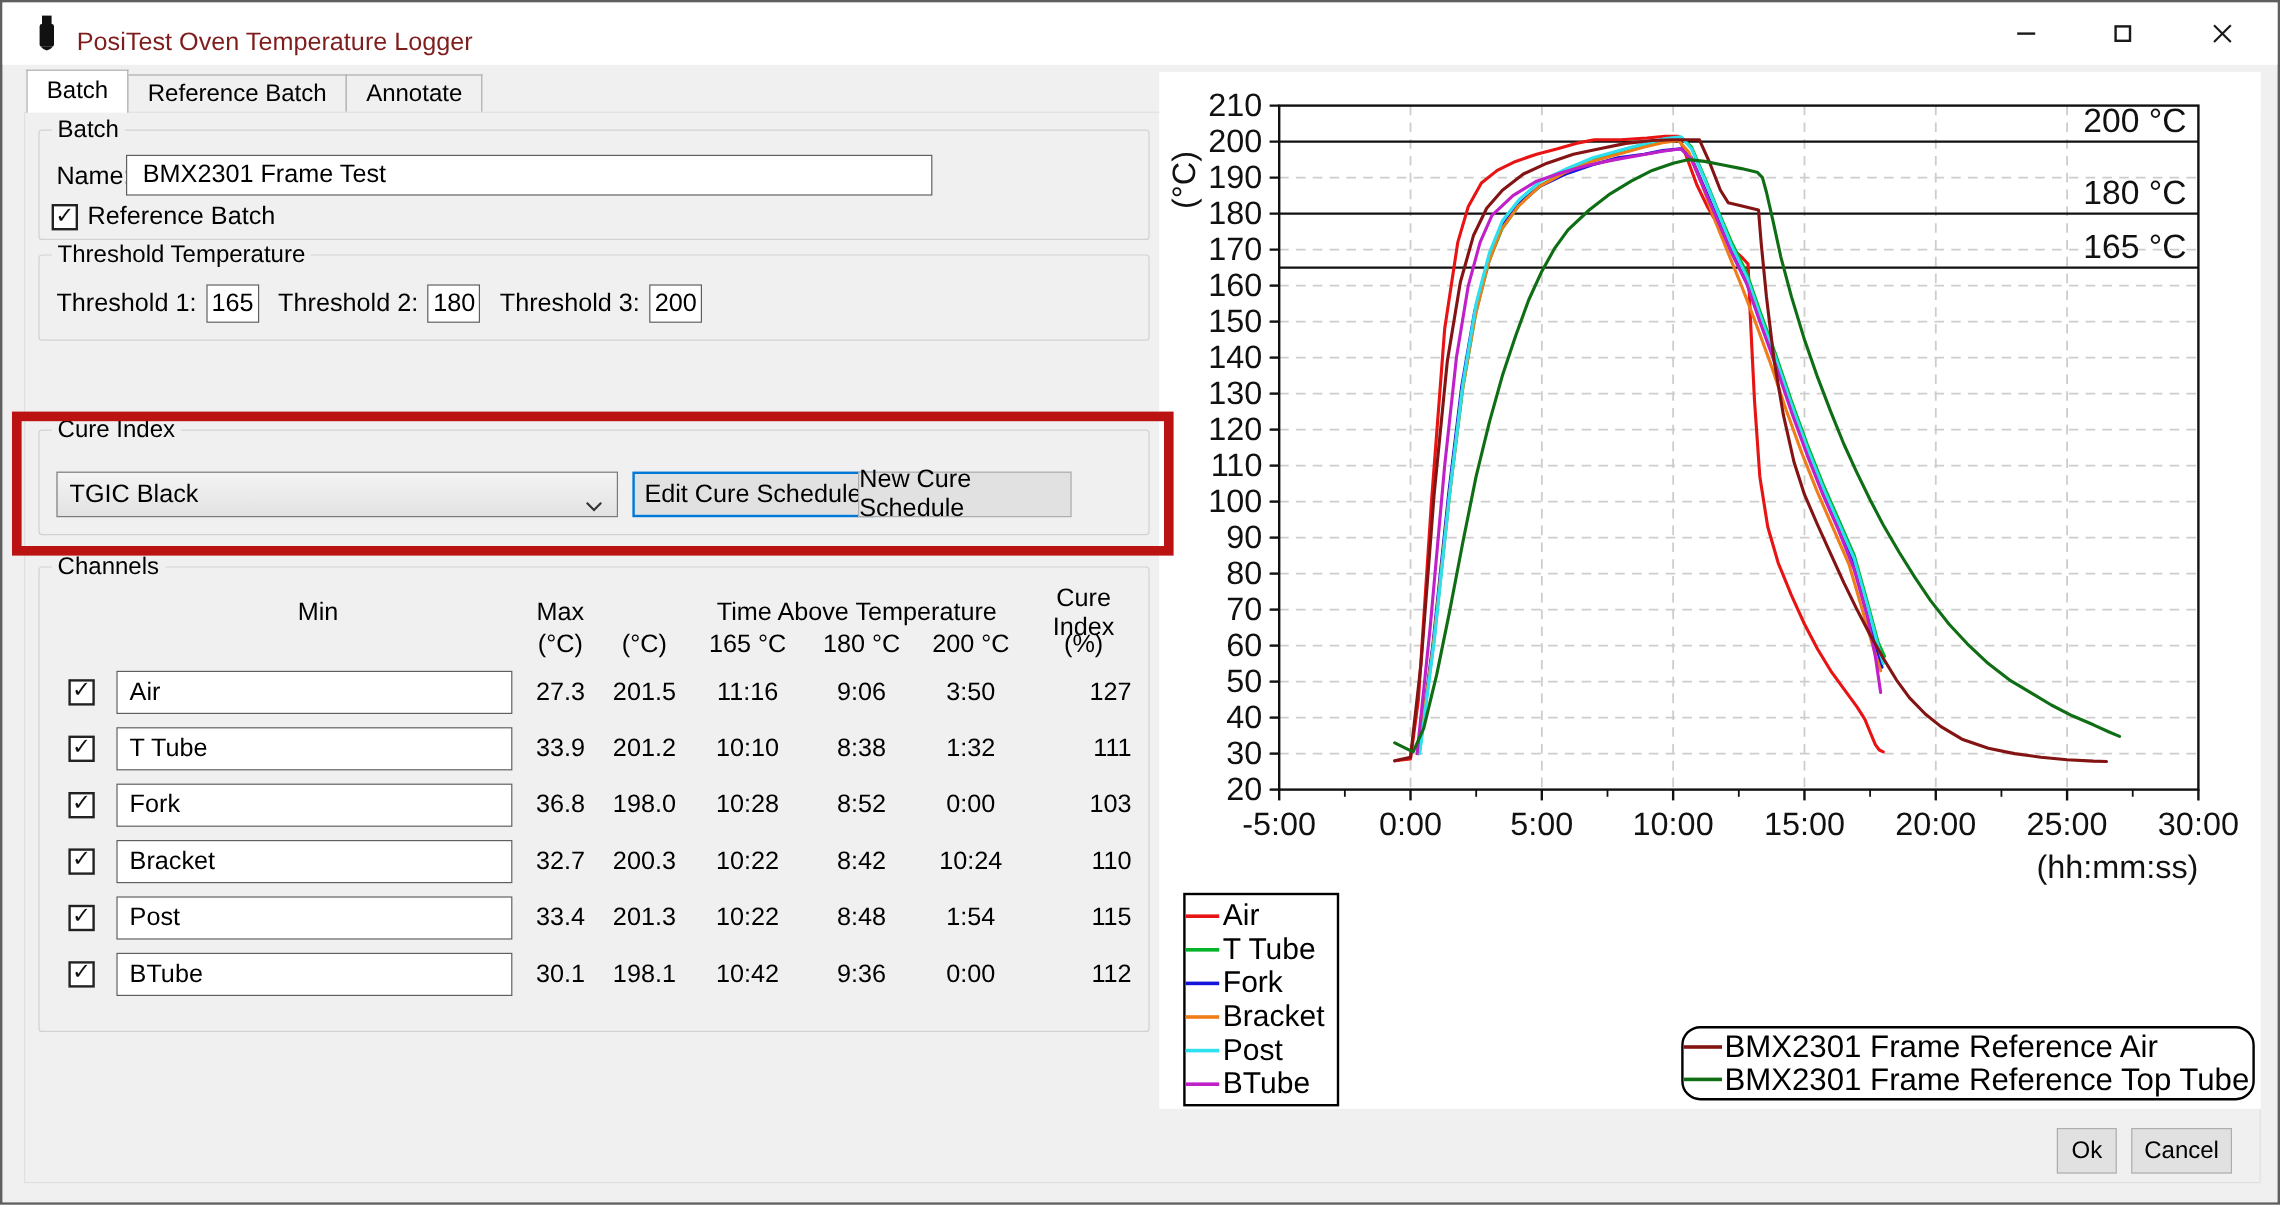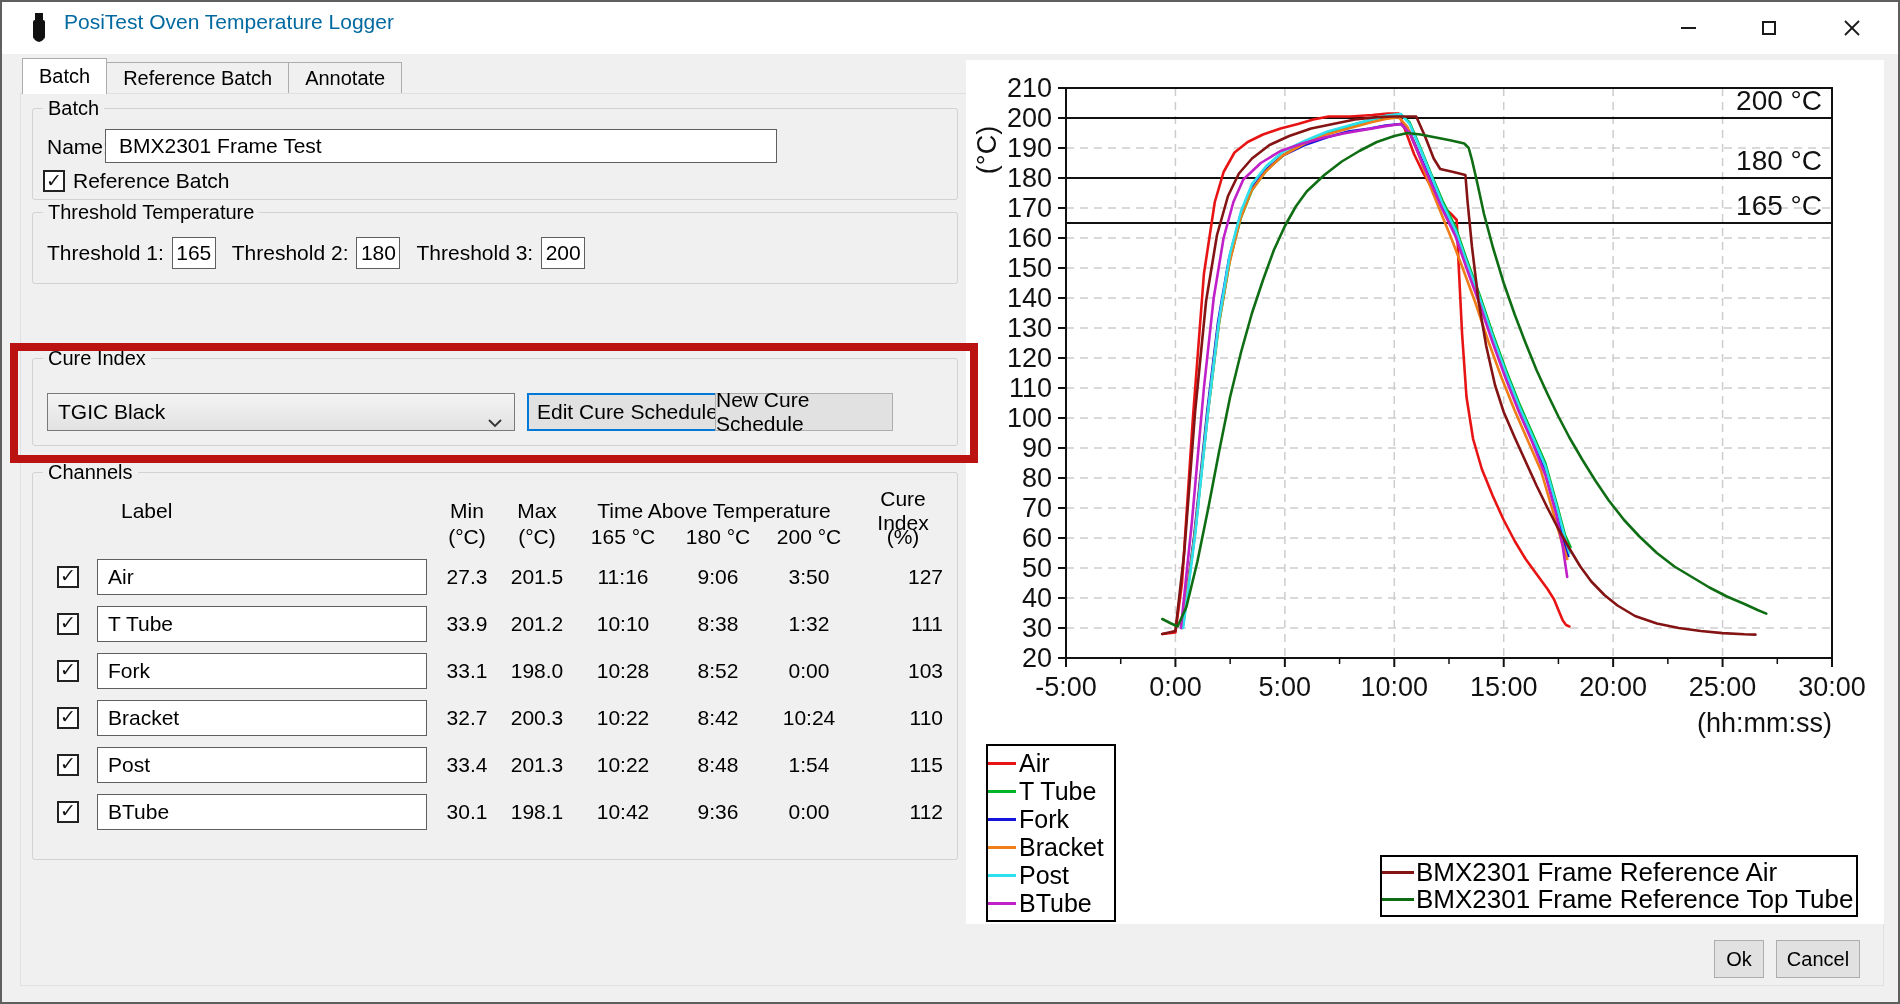--- a/index.html
+++ b/index.html
@@ -1,21 +1,21 @@
 <!DOCTYPE html>
 <html><head>
 <meta charset="utf-8">
 <style>
   html,body{margin:0;padding:0;background:#9a9a9a;}
   *{box-sizing:border-box;font-family:"Liberation Sans","DejaVu Sans",sans-serif;}
   #window{position:relative;width:1900px;height:1004px;background:#f0f0f0;border:2px solid #5f5f5f;overflow:hidden;}
   
   .titlebar{position:absolute;left:0;top:0;width:100%;height:52px;background:#ffffff;}
   .app-icon{position:absolute;left:26px;top:10px;}
-  .win-title{position:absolute;left:62px;top:8px;font-size:21px;color:#0369a1;}
+  .win-title{position:absolute;left:62px;top:22px;font-size:21px;color:#7f1d1d;}
   .winbtn{position:absolute;top:6px;width:56px;height:40px;display:flex;align-items:center;justify-content:center;}
   #btn-min{left:1658px;} #btn-max{left:1739px;} #btn-close{left:1822px;}
   .min-glyph{width:15px;height:0;border-top:2px solid #1a1a1a;}
   .max-glyph{width:14px;height:14px;border:2px solid #1a1a1a;}
   
   .tabs{position:absolute;left:20px;top:56px;height:36px;display:flex;align-items:flex-end;}
   .tab{height:32px;padding:0 16px;display:flex;align-items:center;font-size:20px;color:#000;
        background:#f0f0f0;border:1px solid #acacac;border-bottom:none;margin-right:-1px;}
   .tab.active{height:36px;background:#ffffff;position:relative;z-index:2;}
   .tabpage-border{position:absolute;left:18px;top:91px;width:1864px;height:893px;border:1px solid #e0e0e0;background:transparent;pointer-events:none;}
@@ -60,21 +60,21 @@
   .num{font-size:21px;text-align:center;color:#000;}
   .cure-val{text-align:right;padding-right:8px;}
   
   #chart-panel{position:absolute;left:964px;top:58px;width:918px;height:864px;background:#ffffff;}
   #chart-svg{position:absolute;left:0;top:0;}
   .legend{position:absolute;background:#fff;border:2px solid #000;}
   #legend1{left:20px;top:684px;padding:3px 10px 3px 0;}
   .lg-item{display:flex;align-items:center;height:28px;}
   .lg-swatch{width:28px;height:3px;margin-right:3px;flex:none;}
   .lg-text{font-size:25px;color:#000;white-space:nowrap;}
-  #legend2{left:414px;top:795px;width:478px;padding:2px 14px 2px 0;}
+  #legend2{left:435px;top:795px;width:478px;padding:2px 14px 2px 0;border-radius:16px;}
   .lg2-item{display:flex;align-items:center;height:27px;}
   .lg2-swatch{width:32px;height:3px;margin-right:2px;flex:none;}
   .lg2-text{font-size:26px;color:#000;white-space:nowrap;}
   
   #ok-btn{left:1712px;top:938px;width:50px;height:38px;font-size:20px;}
   #cancel-btn{left:1774px;top:938px;width:84px;height:38px;font-size:20px;}
 </style>
 </head>
 <body>
 
@@ -155,21 +155,20 @@
     <div class="pushbtn" id="edit-cure-btn">Edit Cure Schedule</div>
     <div class="pushbtn" id="new-cure-btn">New Cure Schedule</div>
   </div>
   <div id="annotation-highlight"></div>
 
   <div class="groupbox" id="channels-group">
     <span class="gb-label">Channels</span>
     <div class="ch-table">
       <div class="ch-grid hrow">
         <div></div>
-        <div class="hl">Label</div>
         <div class="hc">Min</div>
         <div class="hc">Max</div>
         <div class="hspan">Time Above Temperature</div>
         <div class="hc">Cure Index</div>
       </div>
       <div class="ch-grid hrow">
         <div></div>
           <div></div>
         <div class="hc">(°C)</div>
         <div class="hc">(°C)</div>
@@ -221,21 +220,21 @@
     <div class="cb-cell">
       <div class="cb">
         <span class="check" style="visibility: visible;">✓</span>
       </div>
     </div>
     <div>
               <div class="ch-input">
                 <span class="t-label">Fork</span>
               </div>
             </div>
-    <div class="num t-min">33.1</div>
+    <div class="num t-min">36.8</div>
     <div class="num t-max">198.0</div>
     <div class="num t-165">10:28</div>
     <div class="num t-180">8:52</div>
     <div class="num t-200">0:00</div>
     <div class="num cure-val t-cure">103</div>
   </div>
 
   <div class="ch-grid ch-row">
     <div class="cb-cell">
       <div class="cb">

